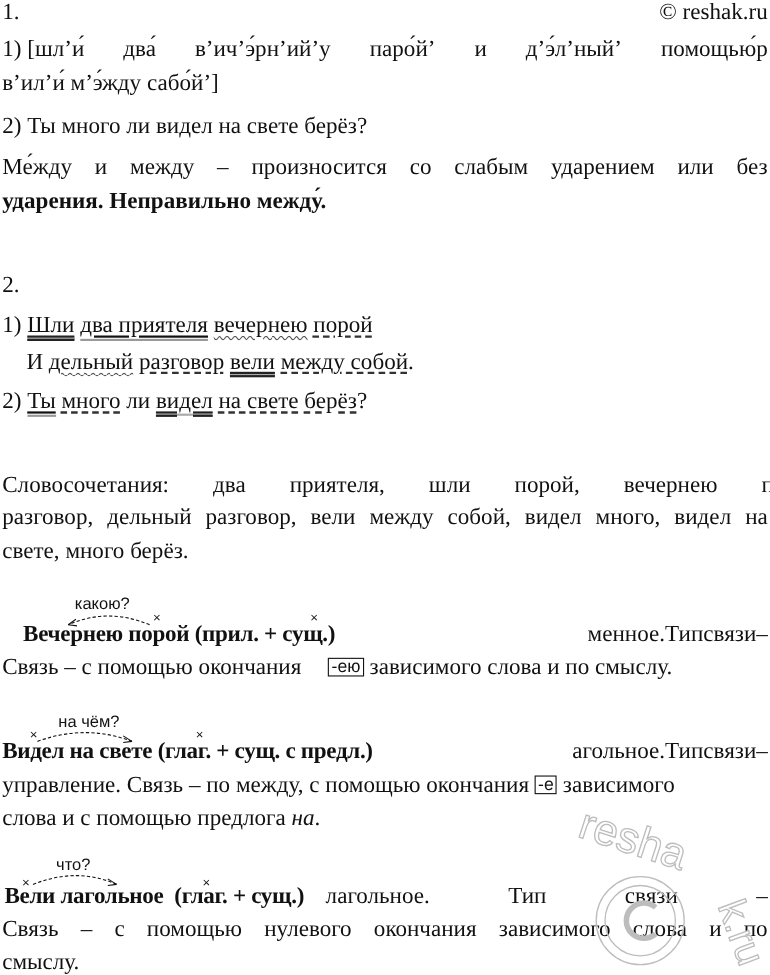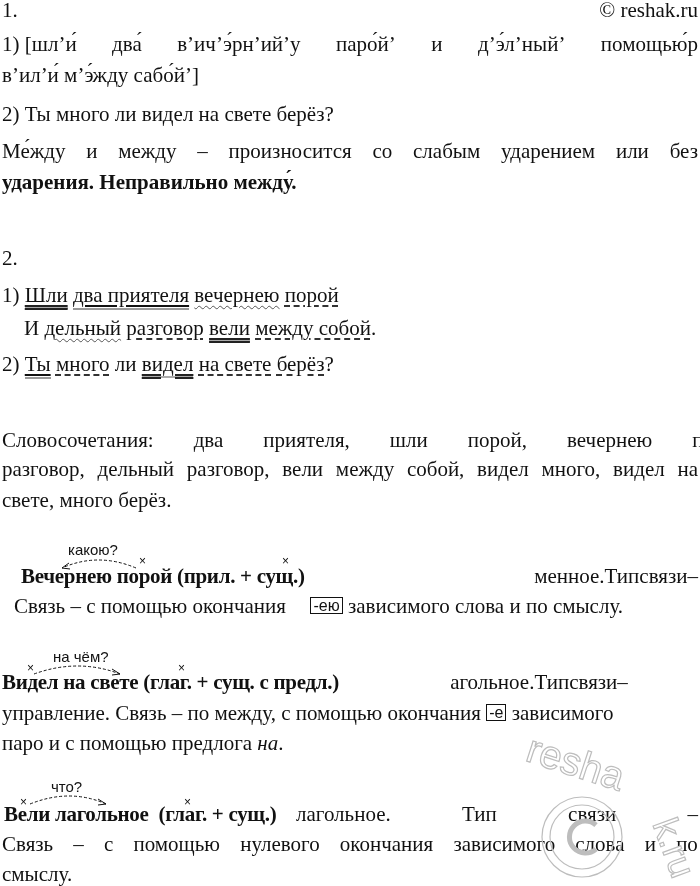--- a/index.html
+++ b/index.html
@@ -176,50 +176,50 @@
   </svg>
   <span class="xmark" style="left:139px; top:555px;">×</span>
   <span class="xmark" style="left:282px; top:555px;">×</span>
   <div class="abs phrase-bold" style="left:2px; top:564px;margin-left:19px;">Вечернею порой (прил. + сущ.)</div>
   <div class="abs" style="left:318px; top:564px; width:380px; display:flex; justify-content:flex-end;">
     <span>менное.</span>
     <span>Тип</span>
     <span>связи</span>
     <span>–</span>
   </div>
-  <div class="abs" style="left:14px; top:594px;">
+  <div class="abs" style="left:2px; top:594px;">
     <span>Связь – с помощью окончания</span>
     <span style="display:inline-block; width:14px;"></span>
     <span class="morph-box">-ею</span>
     <span>зависимого слова и по смыслу.</span>
   </div>
 </div>
 
 <div>
   <span class="small-q" style="left:53px; top:648px;">на чём?</span>
   <svg style="position:absolute; left:28px; top:662px;" width="96" height="16">
     <path d="M6 12 Q50 -4 92 12" fill="none" stroke="#111" stroke-width="1" stroke-dasharray="3,2"></path>
     <path d="M92 12 L84 7 M92 12 L84 13" fill="none" stroke="#111" stroke-width="1"></path>
   </svg>
   <span class="xmark" style="left:27px; top:662px;">×</span>
   <span class="xmark" style="left:178px; top:662px;">×</span>
   <div class="abs phrase-bold" style="left:2px; top:670px;">Видел на свете (глаг. + сущ. с предл.)</div>
-  <div class="abs" style="left:380px; top:670px; width:318px; display:flex; justify-content:center;">
+  <div class="abs" style="left:380px; top:670px; width:318px; display:flex; justify-content:flex-end;">
     <span>агольное.</span>
     <span>Тип</span>
     <span>связи</span>
     <span>–</span>
   </div>
   <div class="abs" style="left:2px; top:701px;">
     <span>управление. Связь – по между, с помощью окончания</span>
     <span class="morph-box">-е</span>
     <span>зависимого</span>
   </div>
   <div class="abs" style="left:2px; top:731px;">
-    <span>паро и с помощью предлога </span><span class="italic">на</span><span>.</span>
+    <span>слова и с помощью предлога </span><span class="italic">на</span><span>.</span>
   </div>
 </div>
 
 <div>
   <span class="small-q" style="left:51px; top:778px;">что?</span>
   <svg style="position:absolute; left:26px; top:792px;" width="84" height="16">
     <path d="M4 12 Q44 -4 80 12" fill="none" stroke="#111" stroke-width="1" stroke-dasharray="3,2"></path>
     <path d="M80 12 L72 7 M80 12 L72 13" fill="none" stroke="#111" stroke-width="1"></path>
   </svg>
   <span class="xmark" style="left:20px; top:796px;">×</span>

